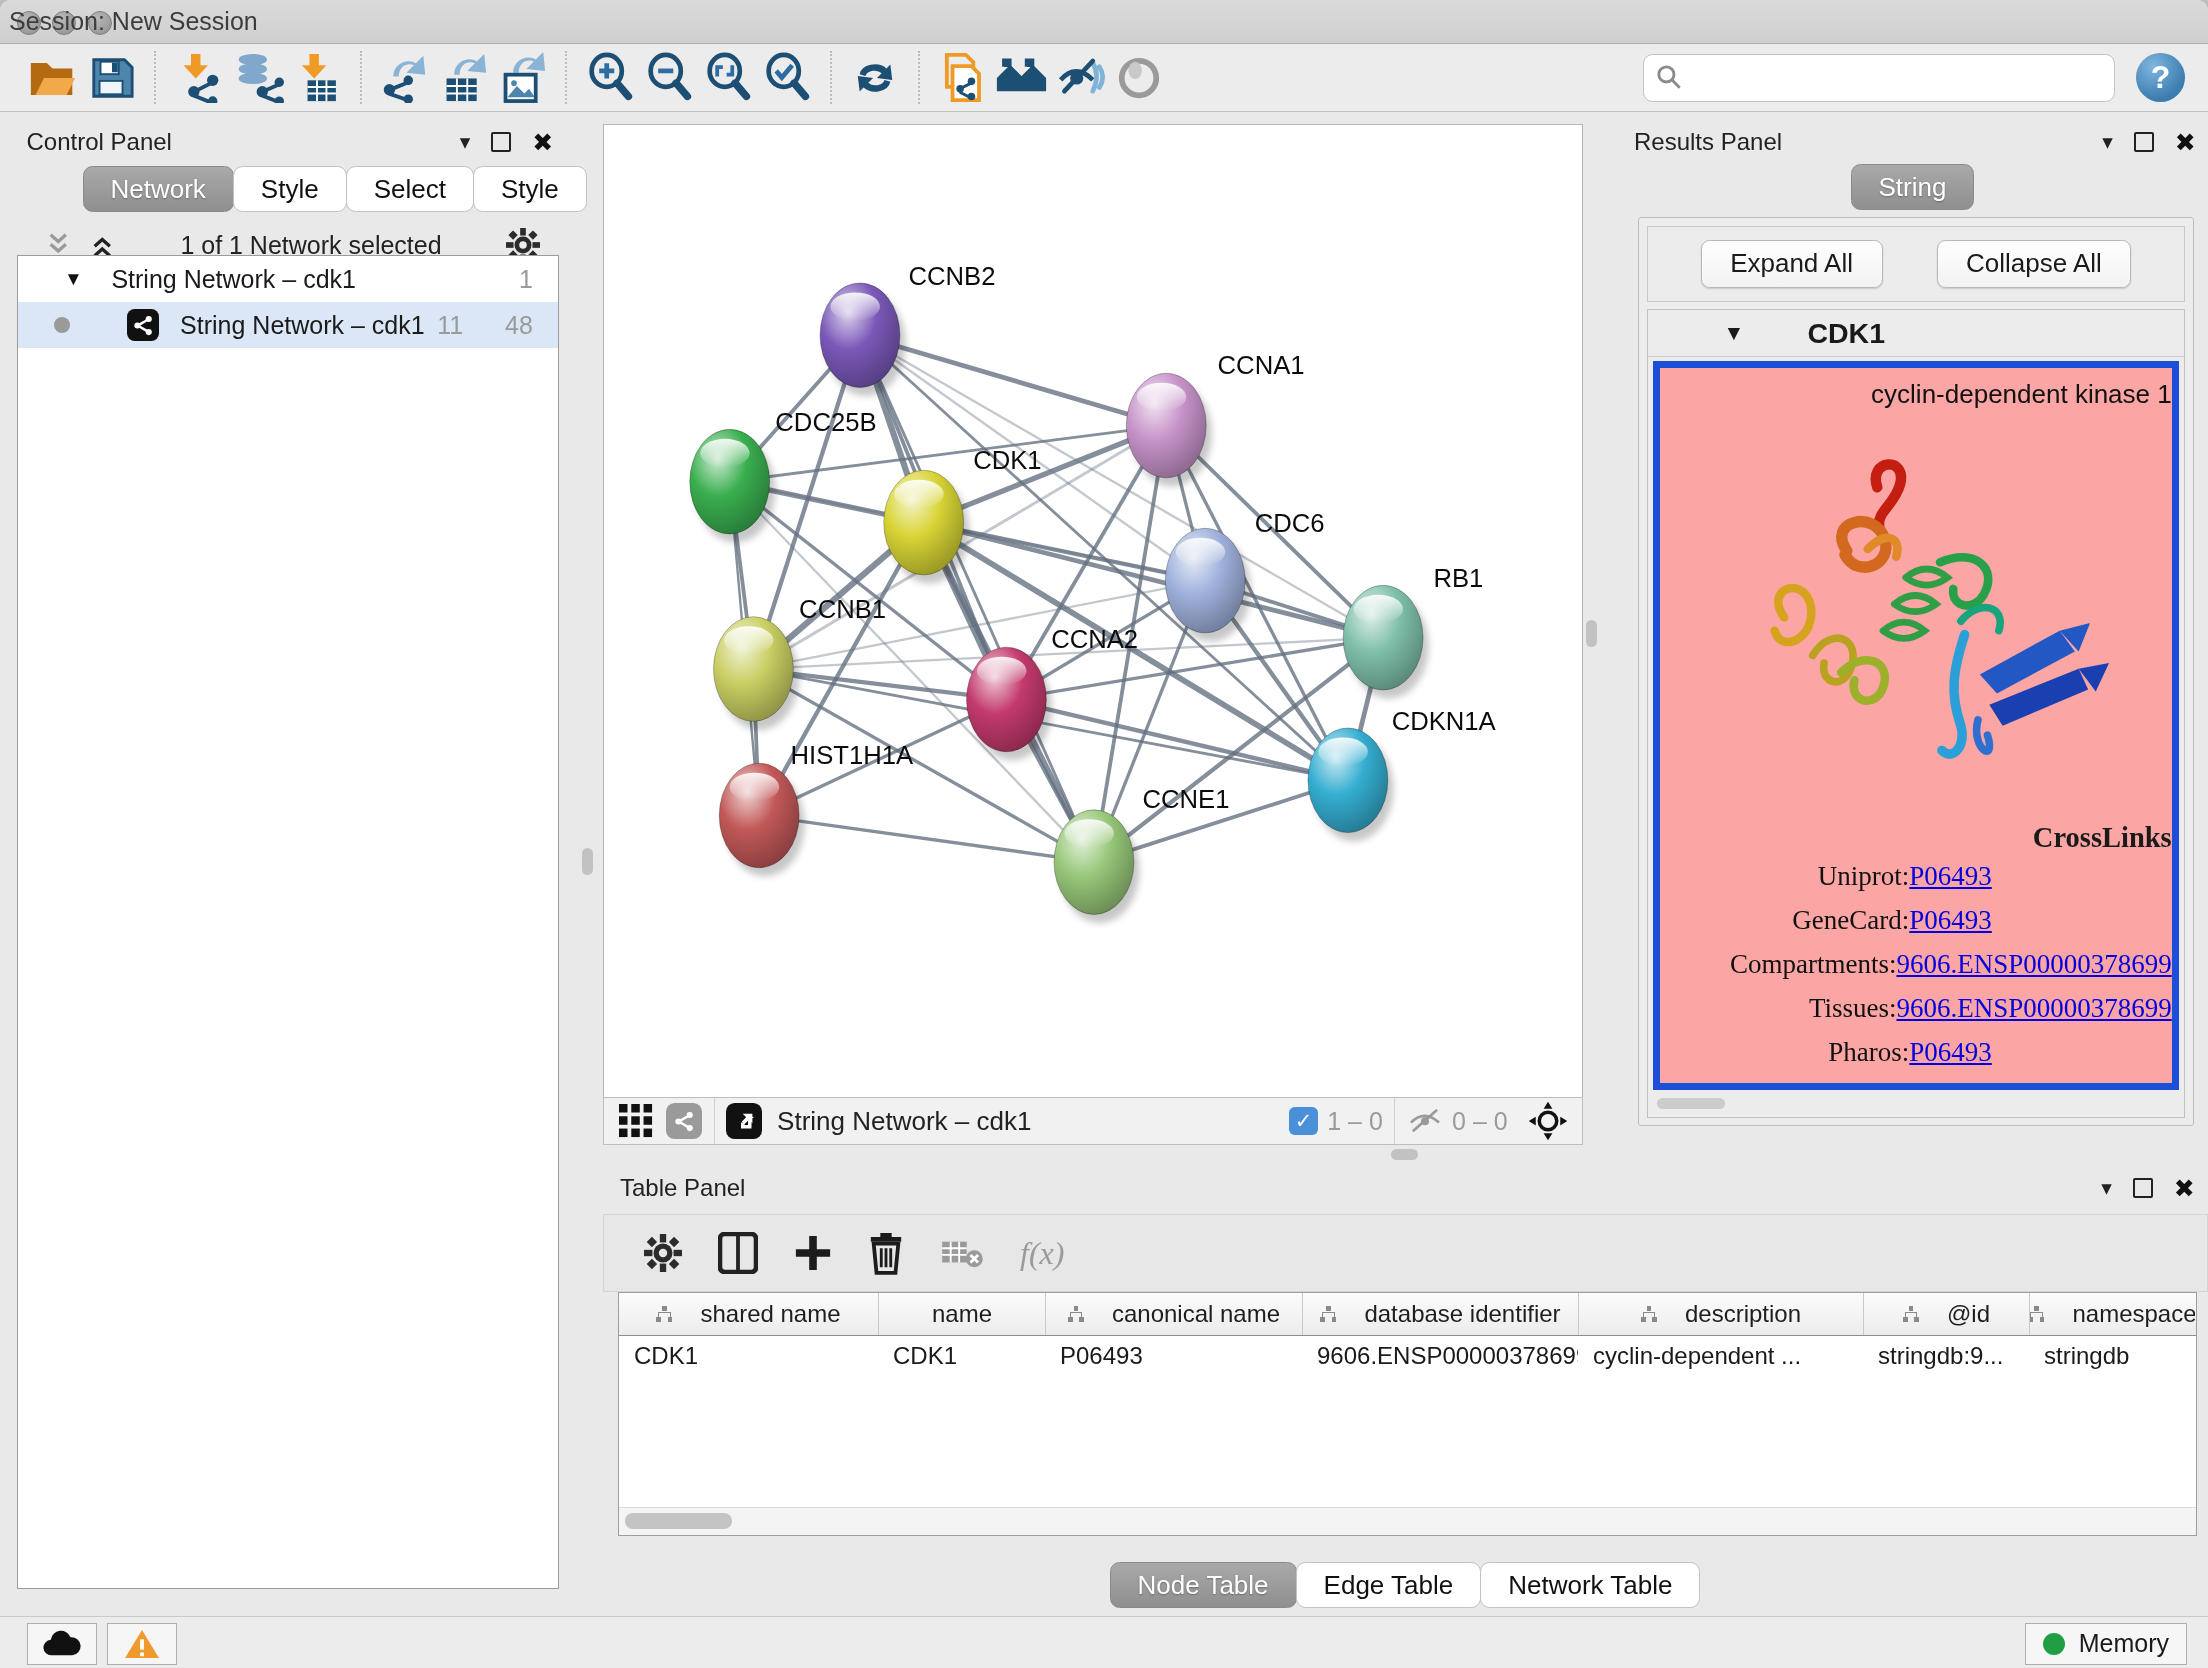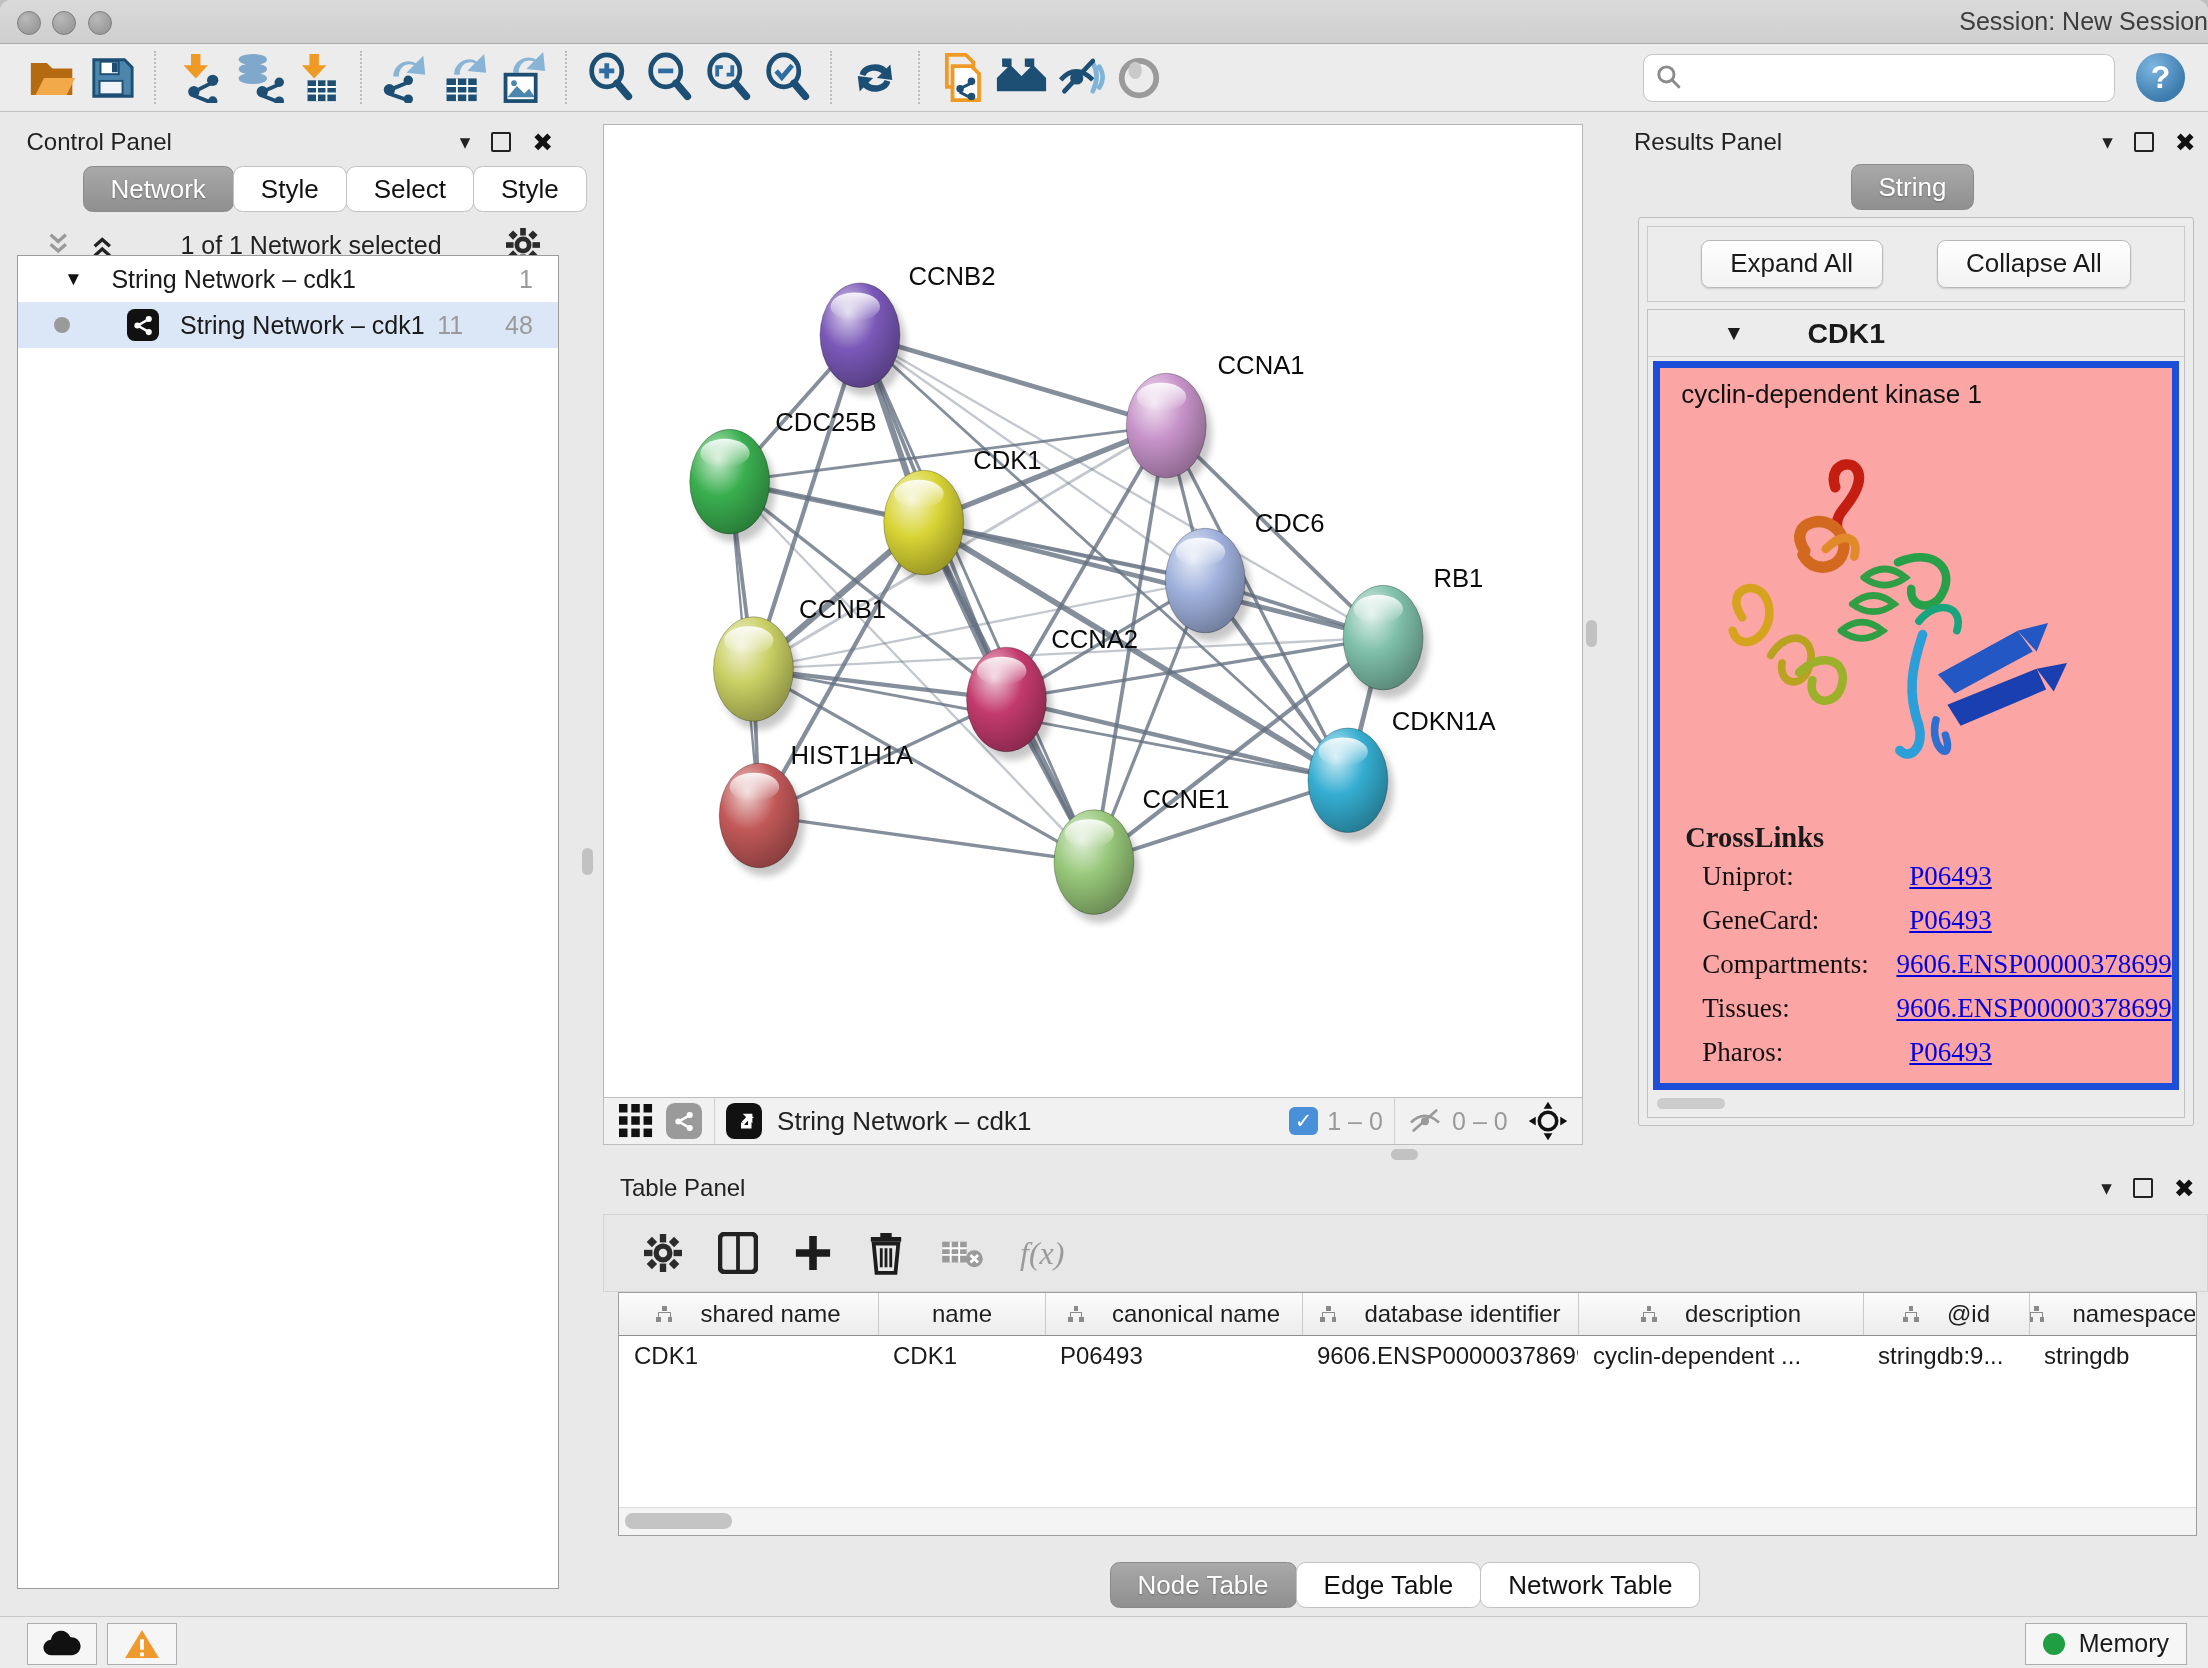--- a/index.html
+++ b/index.html
@@ -3,22 +3,22 @@
 <meta charset="utf-8">
 <style>
   html,body{margin:0;padding:0;background:#bfbfbf;}
   #app{position:relative;width:2208px;height:1668px;background:#e9e9e9;overflow:hidden;
        font-family:"Liberation Sans","DejaVu Sans",sans-serif;color:#1a1a1a;border-radius:11.4px 11.4px 0 0;}
   
   .titlebar{position:absolute;left:0;top:0;right:0;height:43px;background:linear-gradient(#dadada,#cfcfcf);
             border-bottom:1px solid #adadad;border-radius:11.4px 11.4px 0 0;}
   .tl-dot{position:absolute;top:10.5px;width:22px;height:22px;border-radius:50%;
           background:radial-gradient(circle at 35% 30%,#b9b9b9,#8f8f8f);border:1px solid #7e7e7e;}
-  .title-text{position:absolute;left:0;right:0;top:0;height:52px;line-height:43px;text-align:right;
-              font-size:25px;color:#3d3d3d;font-weight:500;}
+  .title-text{position:absolute;left:0;right:0;top:0;height:52px;line-height:43px;text-align:left;
+              font-size:25px;color:#3d3d3d;font-weight:500;padding-left:9px;}
   
   .toolbar{position:absolute;left:0;top:44px;right:0;height:68px;background:#ececec;border-bottom:1px solid #c2c2c2;
            display:flex;align-items:center;padding-left:23px;box-sizing:border-box;}
   .tb-btn{width:59px;height:55px;display:flex;align-items:center;justify-content:center;flex:0 0 auto;}
   .tb-sep{width:0;height:53px;border-left:2.9px dotted #bcbcbc;margin:0 13.3px;flex:0 0 auto;}
   .searchbox{margin-left:auto;width:472px;height:48px;background:#fff;border:1.9px solid #c3c3c3;border-radius:9.5px;
              display:flex;align-items:center;padding-left:11.4px;box-sizing:border-box;}
   .searchbox input{border:none;outline:none;font-size:23px;flex:1;background:transparent;}
   .help-btn{width:49px;height:49px;border-radius:50%;margin:0 23px 0 21px;flex:0 0 auto;
             background:radial-gradient(circle at 35% 28%,#7fb6e0,#3c7cae 70%);color:#fff;font-size:32px;font-weight:bold;
@@ -53,21 +53,21 @@
   #net-canvas{position:absolute;left:603px;top:124px;width:978px;height:972px;background:#fff;border:1px solid #b5b5b5;}
   #net-toolbar{position:absolute;left:603px;top:1097px;width:980px;height:48px;background:#f1f1f1;border:1px solid #bdbdbd;
                display:flex;align-items:center;box-sizing:border-box;}
   .nt-sep{width:0;height:46px;border-left:1px solid #cfcfcf;margin:0 11.4px;}
   .nt-title{font-size:26px;color:#222;margin-left:15px;}
   .nt-counts{font-size:25px;color:#9a9a9a;margin-left:9.5px;}
   .badge{width:36px;height:36px;border-radius:8.6px;display:flex;align-items:center;justify-content:center;}
   .checkbox{width:28.5px;height:28.5px;border-radius:5.7px;background:#4a90d9;display:flex;align-items:center;justify-content:center;
             color:#fff;font-size:21px;font-weight:bold;}
   
-  #results-panel{position:absolute;left:1617px;top:122px;width:592px;height:1010px;}
+  #results-panel{position:absolute;left:1617px;top:122px;width:592px;height:1010px;text-align:right;}
   .rp-tabrow{position:absolute;left:0;right:0;top:42px;display:flex;justify-content:center;}
   .rp-outer{position:absolute;left:21px;right:15px;top:95px;bottom:5.7px;background:#ececec;border:1.9px solid #bdbdbd;border-radius:2.9px;}
   .rp-buttons{position:absolute;left:7.6px;right:7.6px;top:7.6px;height:74px;border:1.9px solid #cacaca;display:flex;
               align-items:center;justify-content:center;gap:54px;background:#ececec;}
   .rp-btn{height:46px;padding:0 28.5px;background:linear-gradient(#ffffff,#f2f2f2);border:1px solid #b8b8b8;border-radius:8.6px;
           font-size:26px;display:flex;align-items:center;box-shadow:0 1px 1.9px rgba(0,0,0,.15);}
   .rp-entry{position:absolute;left:7.6px;right:7.6px;top:91px;bottom:7.6px;border:1.9px solid #c0c0c0;background:#ececec;}
   .rp-entry-head{height:46px;display:flex;align-items:center;border-bottom:1.9px solid #cdcdcd;}
   .rp-entry-head .caret{margin-left:76px;font-size:21px;}
   .rp-gene{font-size:28.5px;font-weight:bold;margin-left:63px;}

